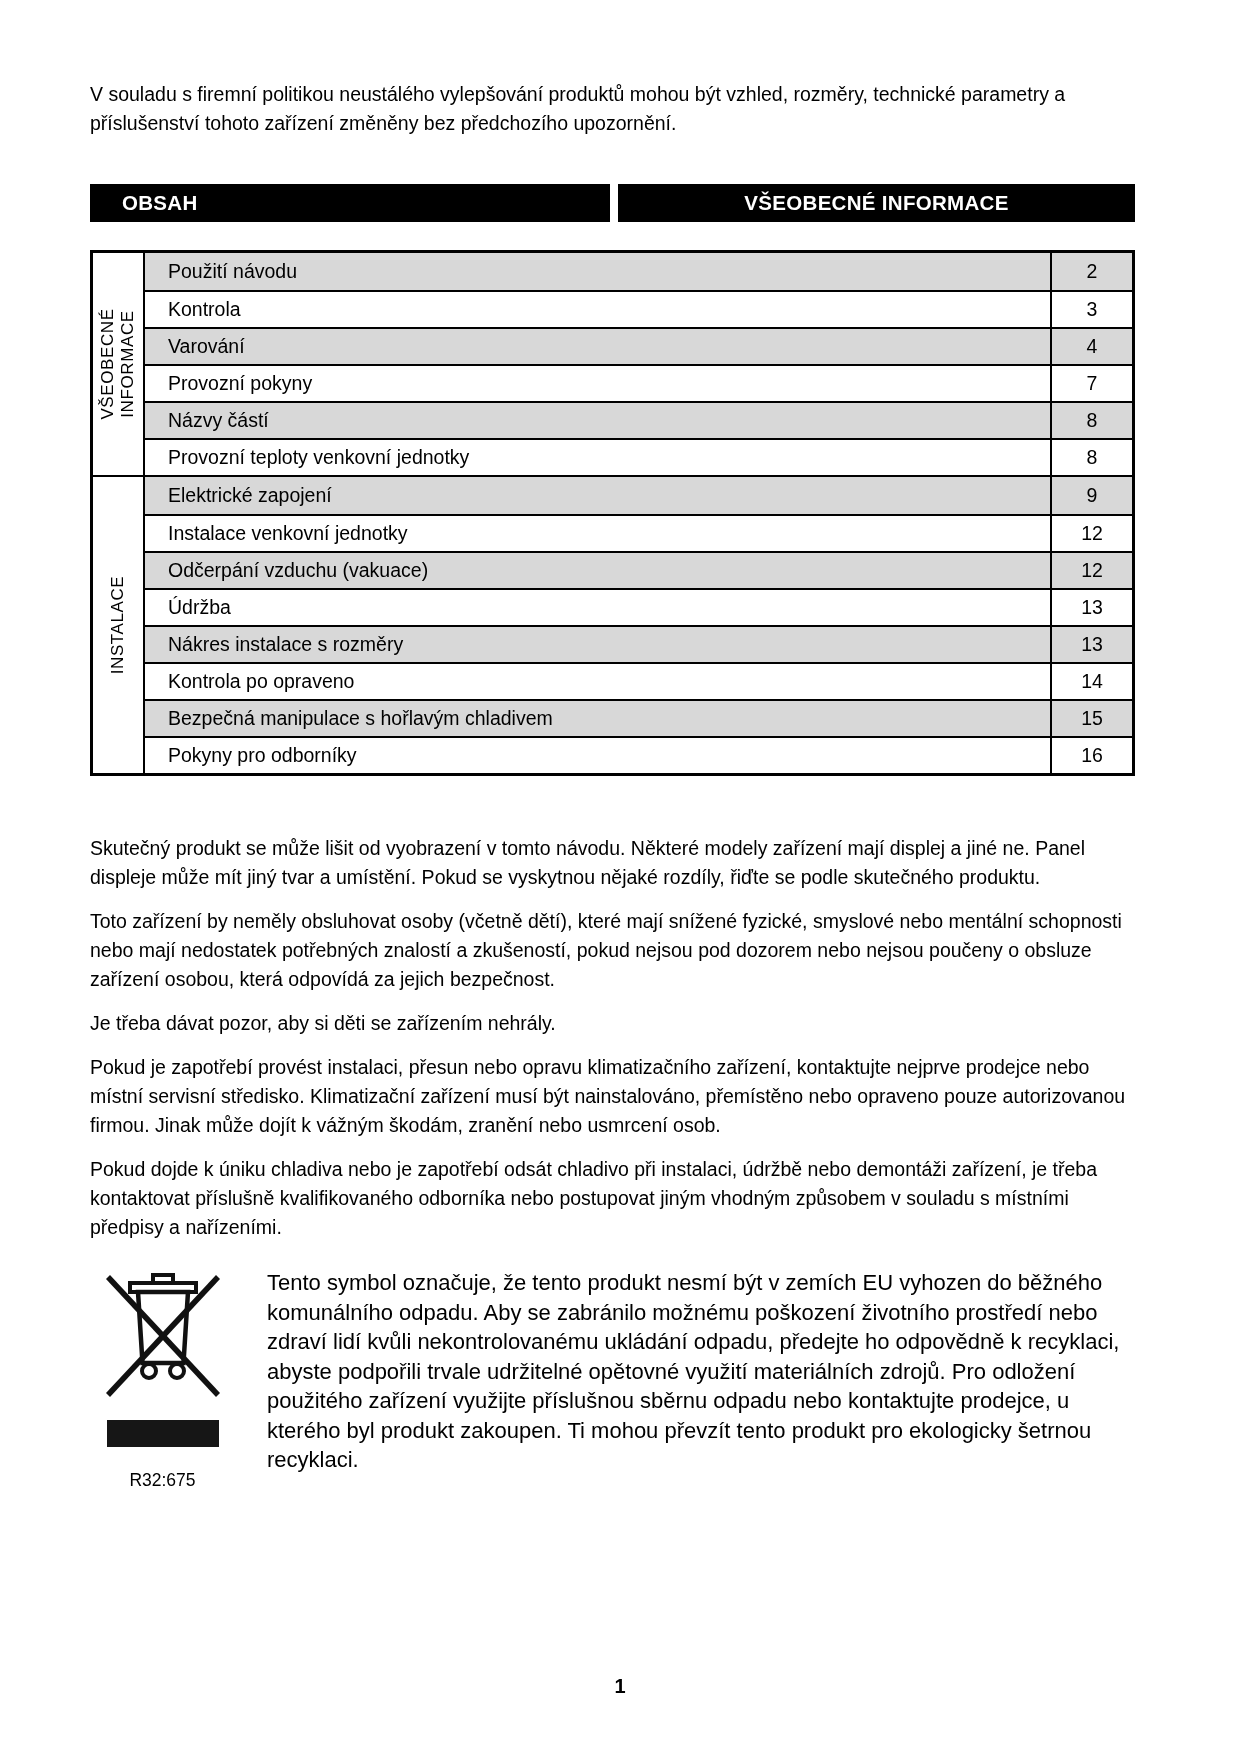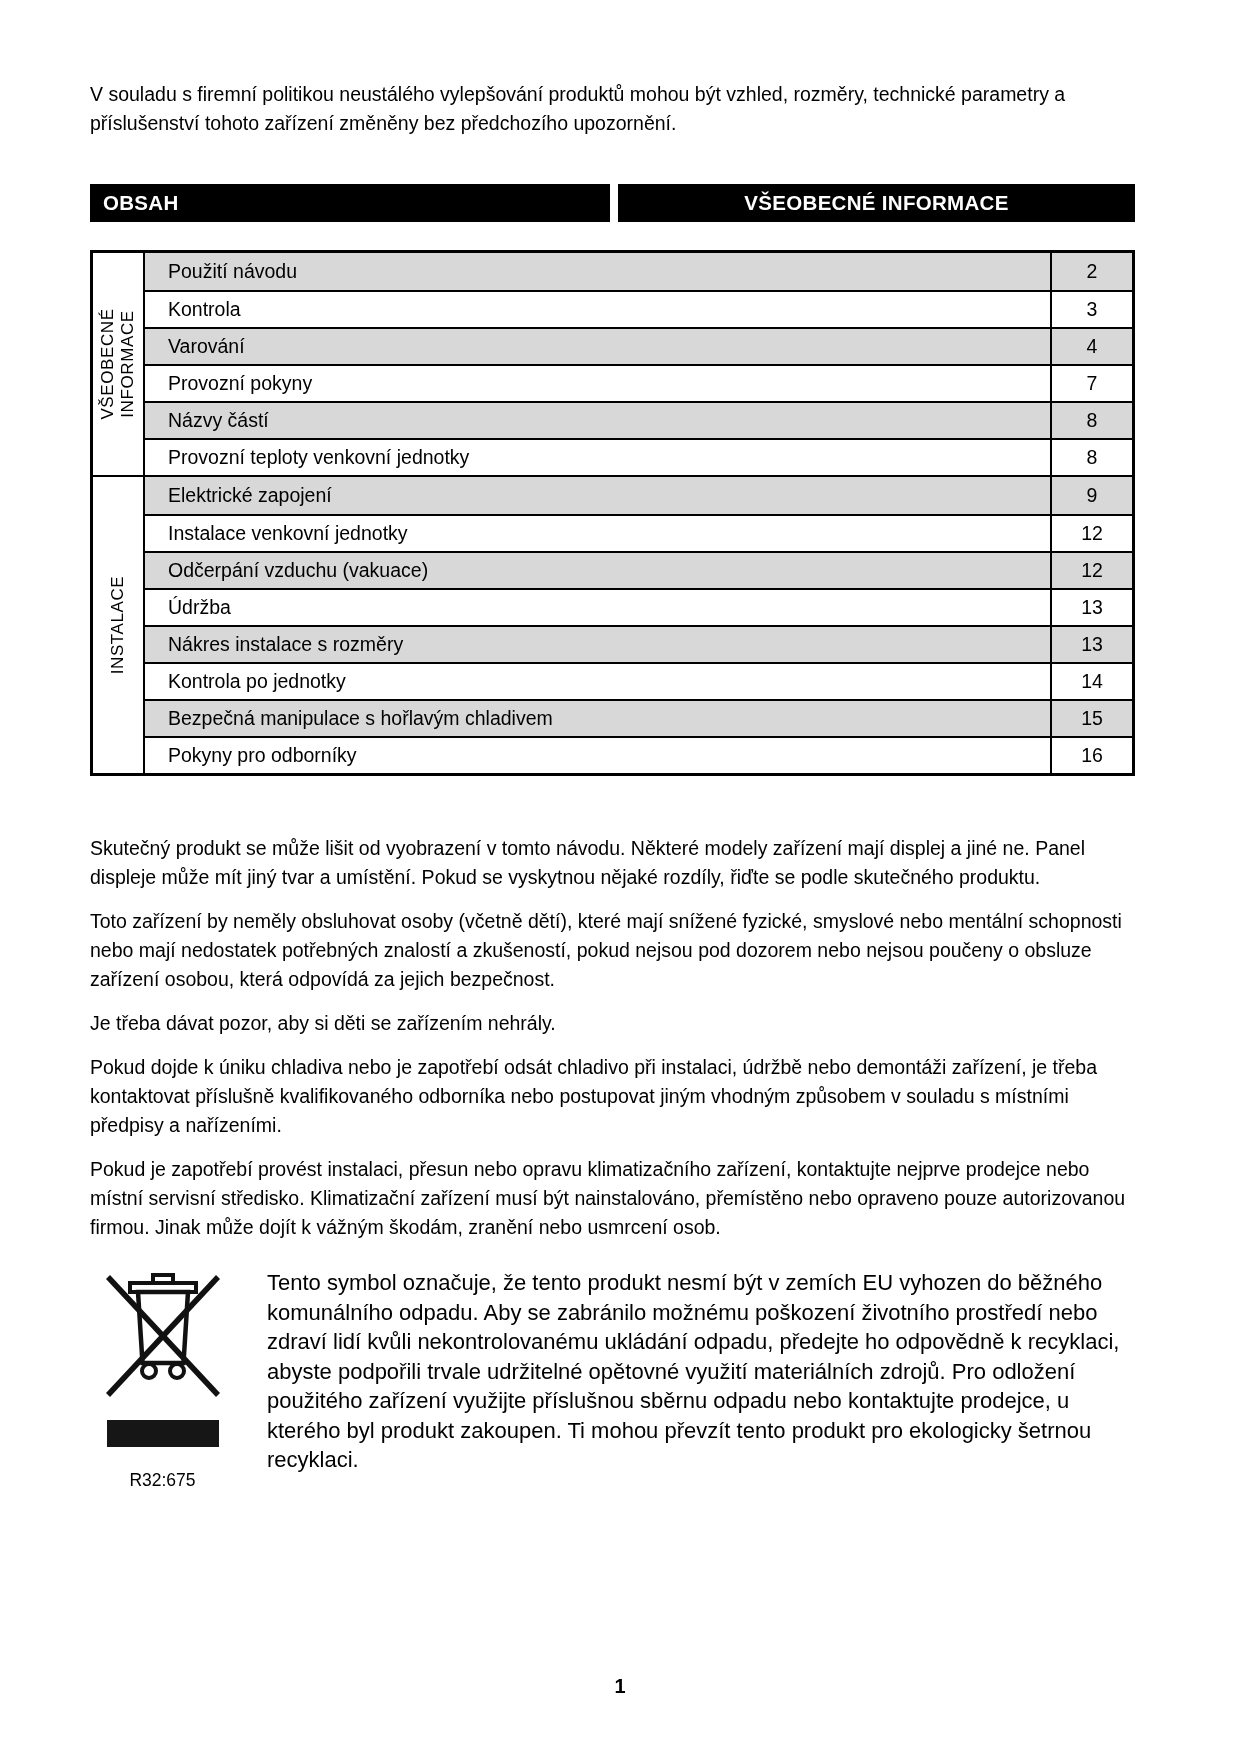--- a/index.html
+++ b/index.html
@@ -15,21 +15,21 @@
   .intro { font-size: 19.5px; line-height: 29px; }
 
   .header-bar { display: flex; gap: 8px; margin-top: 46px; }
   .header-seg {
     background: var(--header_bg, #000);
     color: var(--header_text, #fff);
     font-weight: bold; font-size: 20.5px;
     height: 38px; display: flex; align-items: center;
     letter-spacing: 0.3px;
   }
-  .header-seg.left  { flex: 0 0 520px; padding-left: 13px; align-items: center; }
+  .header-seg.left  { flex: 0 0 520px; padding-left: 32px; align-items: center; }
   .header-seg.right { flex: 1; justify-content: center; }
 
   .toc-table { border: 3px solid #000; margin-top: 28px; }
   .toc-group { display: flex; }
   .toc-group + .toc-group { border-top: 2px solid #000; }
   .toc-label-cell { flex: 0 0 52px; position: relative; border-right: 2px solid #000; background: #fff; }
   .vertical-label {
     position: absolute; top: 50%; left: 50%;
     transform: translate(-50%, -50%) rotate(-90deg);
     font-size: 17px; line-height: 20px; letter-spacing: 0.6px;
@@ -125,41 +125,41 @@
           </div>
           <div class="toc-row">
             <div class="toc-title">Údržba</div>
             <div class="toc-page">13</div>
           </div>
           <div class="toc-row shaded">
             <div class="toc-title">Nákres instalace s rozměry</div>
             <div class="toc-page">13</div>
           </div>
           <div class="toc-row">
-            <div class="toc-title">Kontrola po jednotky</div>
+            <div class="toc-title">Kontrola po opraveno</div>
             <div class="toc-page">14</div>
           </div>
           <div class="toc-row shaded">
             <div class="toc-title">Bezpečná manipulace s hořlavým chladivem</div>
             <div class="toc-page">15</div>
           </div>
           <div class="toc-row">
             <div class="toc-title">Pokyny pro odborníky</div>
             <div class="toc-page">16</div>
           </div>
         </div>
       </div>
     </div>
 
   <div class="body-paragraphs">
       <p class="body-paragraph">Skutečný produkt se může lišit od vyobrazení v tomto návodu. Některé modely zařízení mají displej a jiné ne. Panel displeje může mít jiný tvar a umístění. Pokud se vyskytnou nějaké rozdíly, řiďte se podle skutečného produktu.</p>
       <p class="body-paragraph">Toto zařízení by neměly obsluhovat osoby (včetně dětí), které mají snížené fyzické, smyslové nebo mentální schopnosti nebo mají nedostatek potřebných znalostí a zkušeností, pokud nejsou pod dozorem nebo nejsou poučeny o obsluze zařízení osobou, která odpovídá za jejich bezpečnost.</p>
       <p class="body-paragraph">Je třeba dávat pozor, aby si děti se zařízením nehrály.</p>
+      <p class="body-paragraph">Pokud je zapotřebí provést instalaci, přesun nebo opravu klimatizačního zařízení, kontaktujte nejprve prodejce nebo místní servisní středisko. Klimatizační zařízení musí být nainstalováno, přemístěno nebo opraveno pouze autorizovanou firmou. Jinak může dojít k vážným škodám, zranění nebo usmrcení osob.</p>
       <p class="body-paragraph">Pokud dojde k úniku chladiva nebo je zapotřebí odsát chladivo při instalaci, údržbě nebo demontáži zařízení, je třeba kontaktovat příslušně kvalifikovaného odborníka nebo postupovat jiným vhodným způsobem v souladu s místními předpisy a nařízeními.</p>
-      <p class="body-paragraph">Pokud je zapotřebí provést instalaci, přesun nebo opravu klimatizačního zařízení, kontaktujte nejprve prodejce nebo místní servisní středisko. Klimatizační zařízení musí být nainstalováno, přemístěno nebo opraveno pouze autorizovanou firmou. Jinak může dojít k vážným škodám, zranění nebo usmrcení osob.</p>
     </div>
 
   <div class="weee">
     <div class="weee-left">
       <svg class="weee-icon" width="124" height="136" viewBox="0 0 124 136" xmlns="http://www.w3.org/2000/svg">
         <g fill="none" stroke="#111">
           <rect x="52" y="7" width="20" height="8" stroke-width="4"></rect>
           <rect x="29" y="15" width="66" height="9" stroke-width="4"></rect>
           <path d="M37 24 L87 24 L82.5 95 L41.5 95 Z" stroke-width="4.5"></path>
           <circle cx="48" cy="103" r="7" stroke-width="4"></circle>

